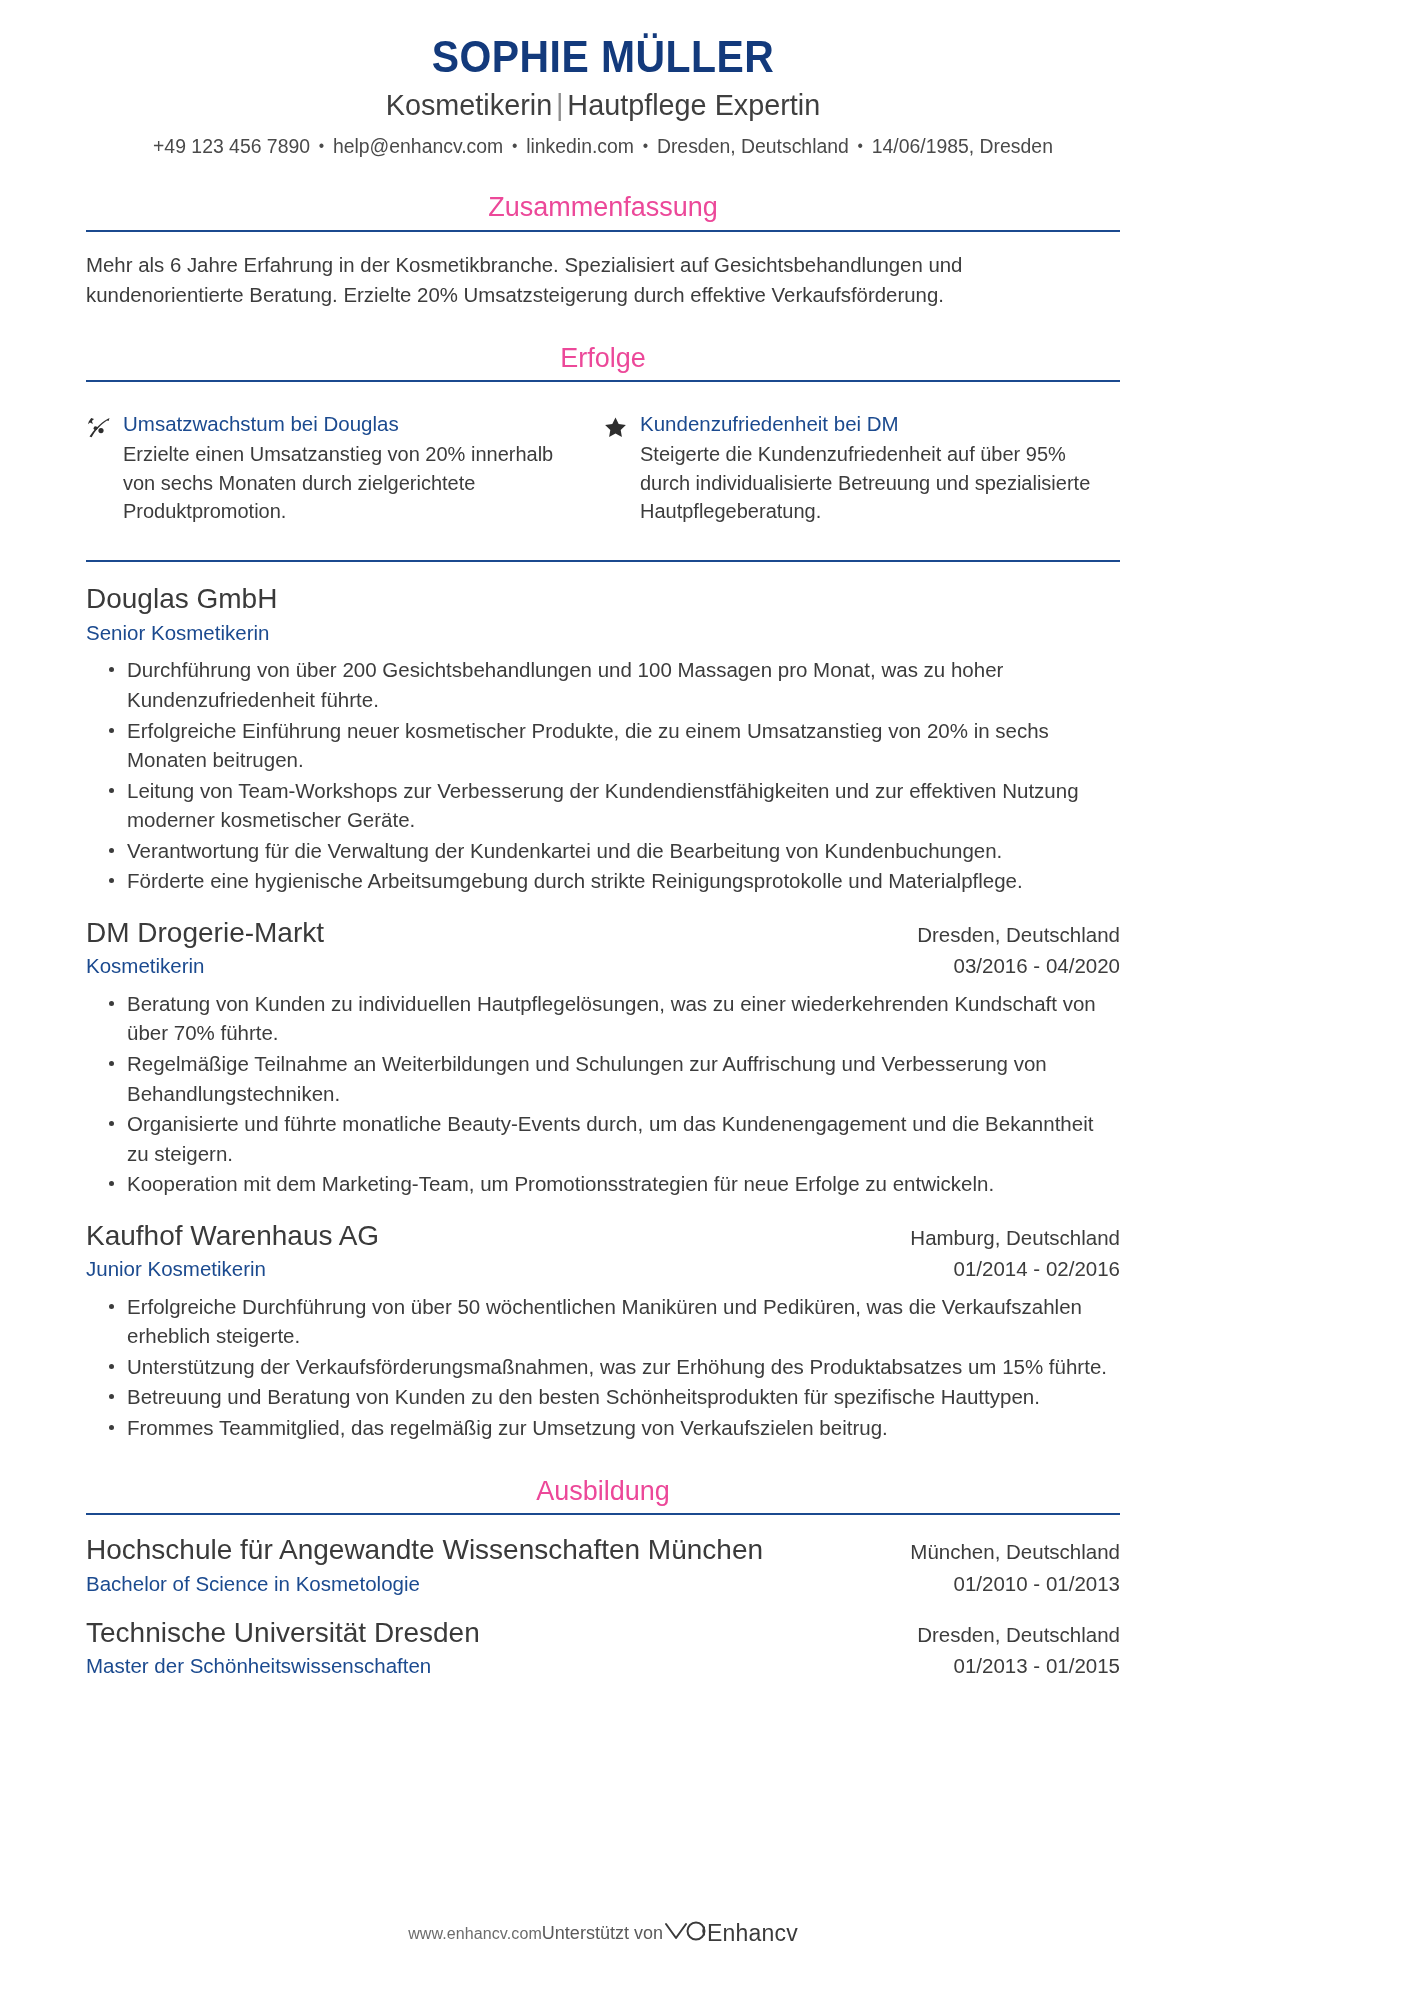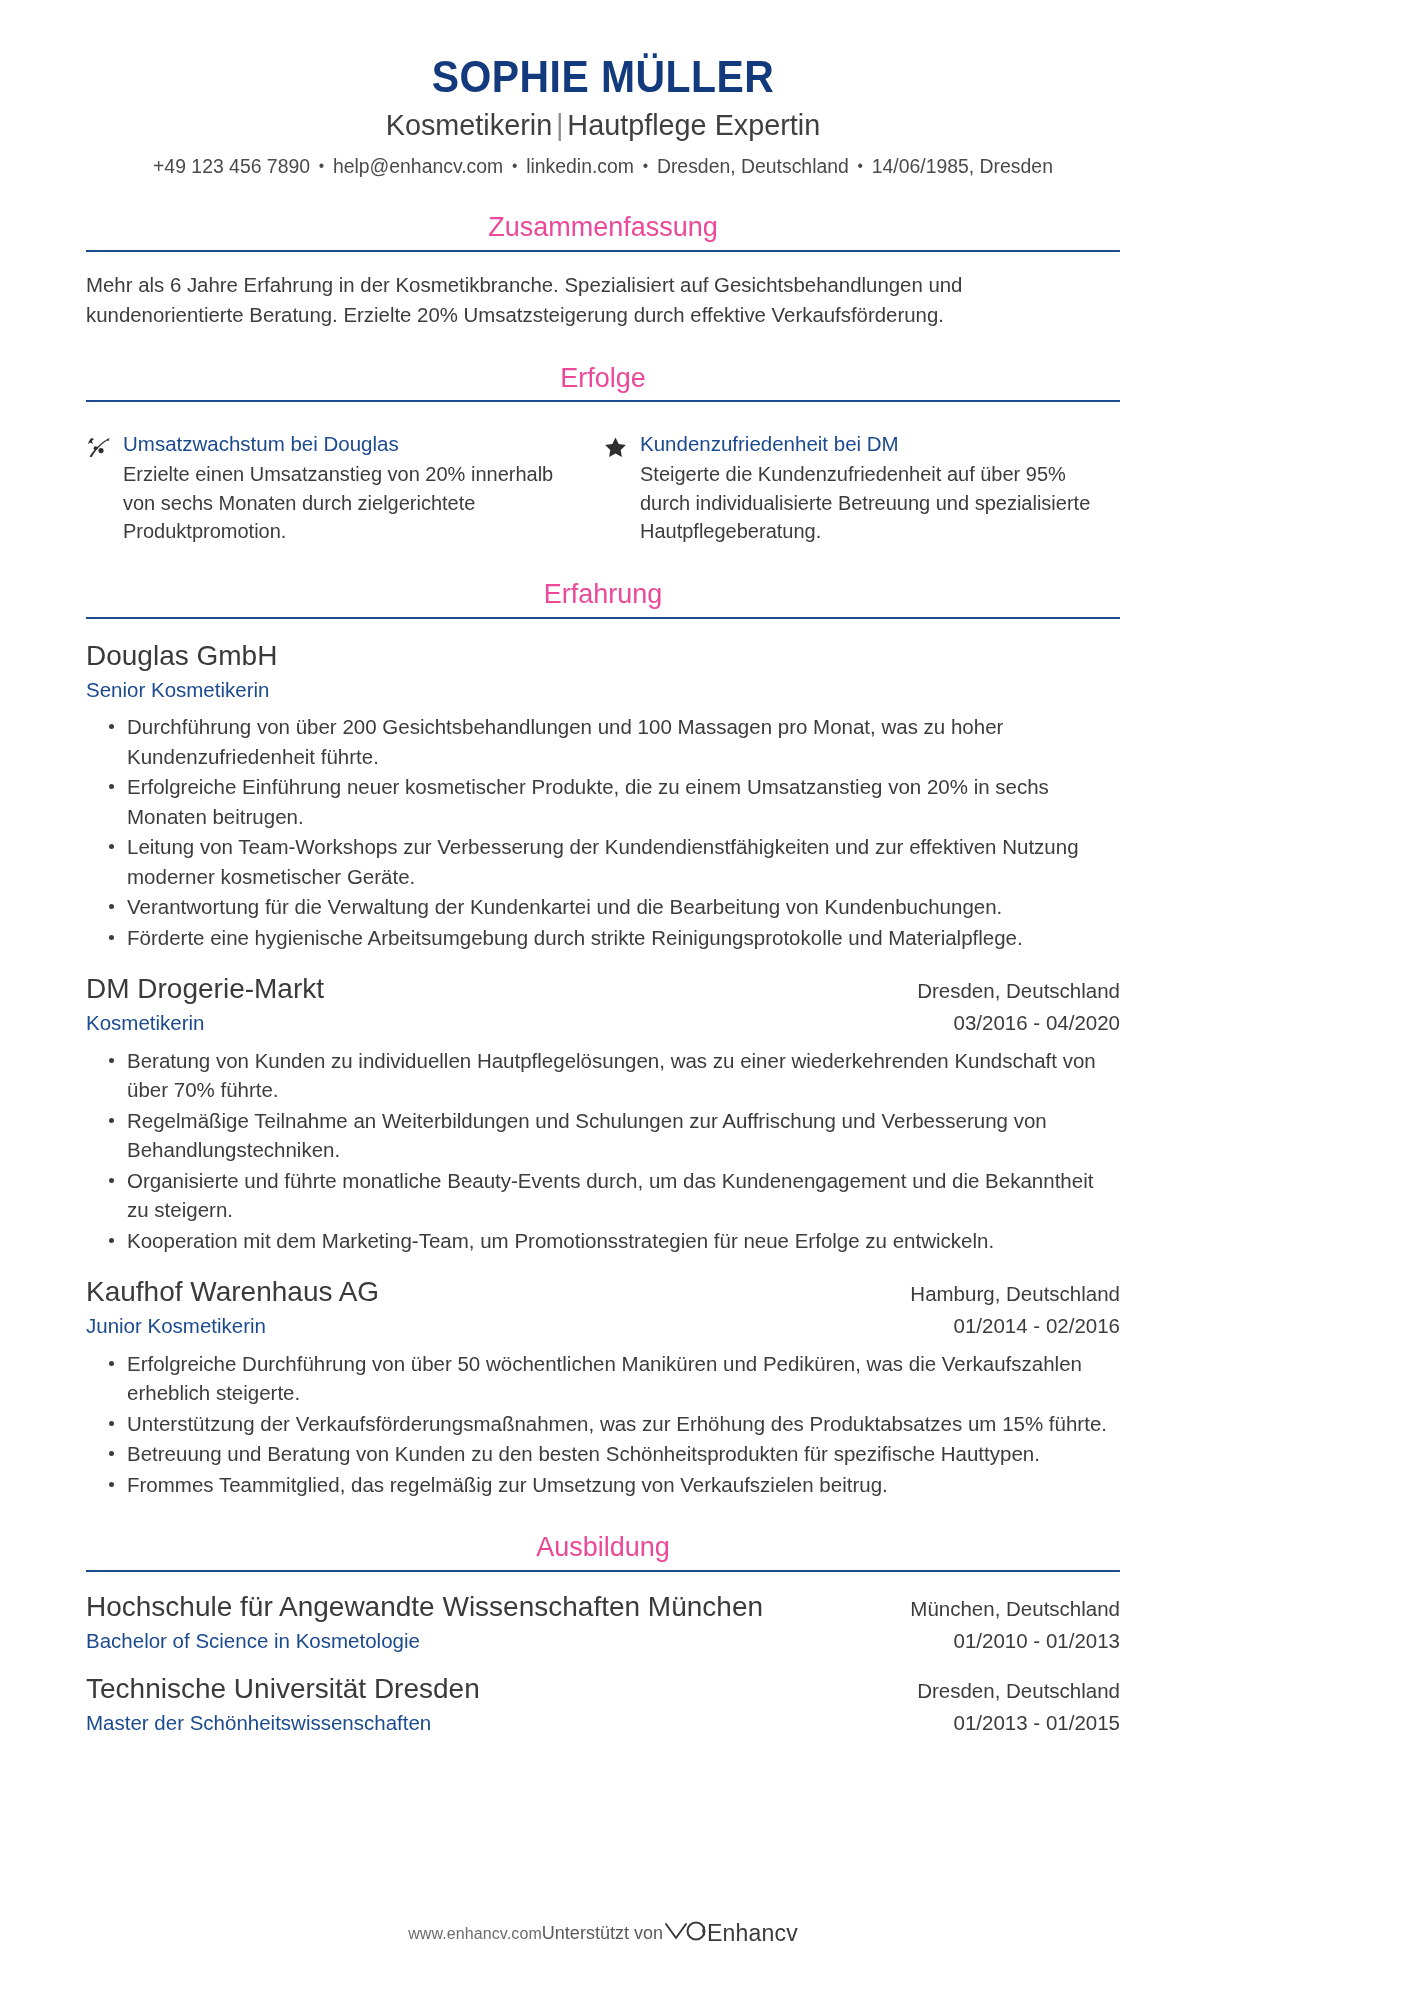--- a/index.html
+++ b/index.html
@@ -13,21 +13,21 @@
     height: 1995px;
     font-family: "Liberation Sans", "DejaVu Sans", sans-serif;
     color: #333333;
     position: relative;
     overflow: hidden;
   }
 
   .page {
     width: 1206px;
     height: 1995px;
-    padding: 52px 86px 0 86px;
+    padding: 32px 86px 0 86px;
     position: relative;
   }
 
   
   .header { text-align: center; }
 
   .name {
     font-family: "Liberation Sans Narrow", "Liberation Sans", sans-serif;
     font-size: 44px;
     font-weight: bold;
@@ -272,21 +272,20 @@
           <div class="ach-title">Kundenzufriedenheit bei DM</div>
           <div class="ach-desc">Steigerte die Kundenzufriedenheit auf über 95% durch individualisierte Betreuung und spezialisierte Hautpflegeberatung.</div>
         </div>
       </div>
 
 
     </div>
   </div>
 
   <div class="section">
-    <div class="section-title">Erfahrung</div>
     <div class="section-rule"></div>
 
     <div class="entry">
       <div class="entry-head">
         <div class="entry-left">
           <div class="org">Douglas GmbH</div>
           <div class="position">Senior Kosmetikerin</div>
         </div>
       </div>
       <ul class="bullets">

